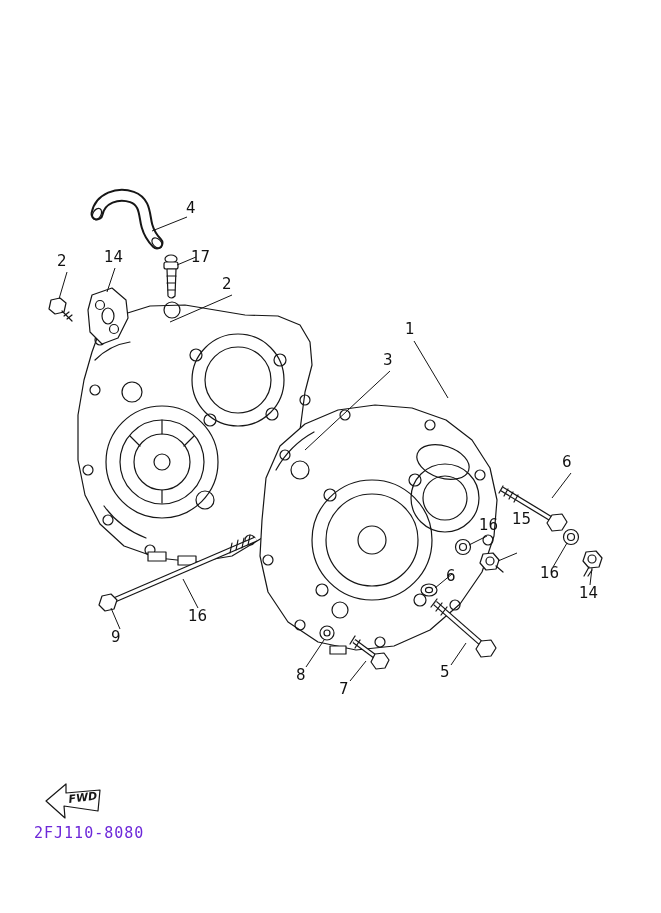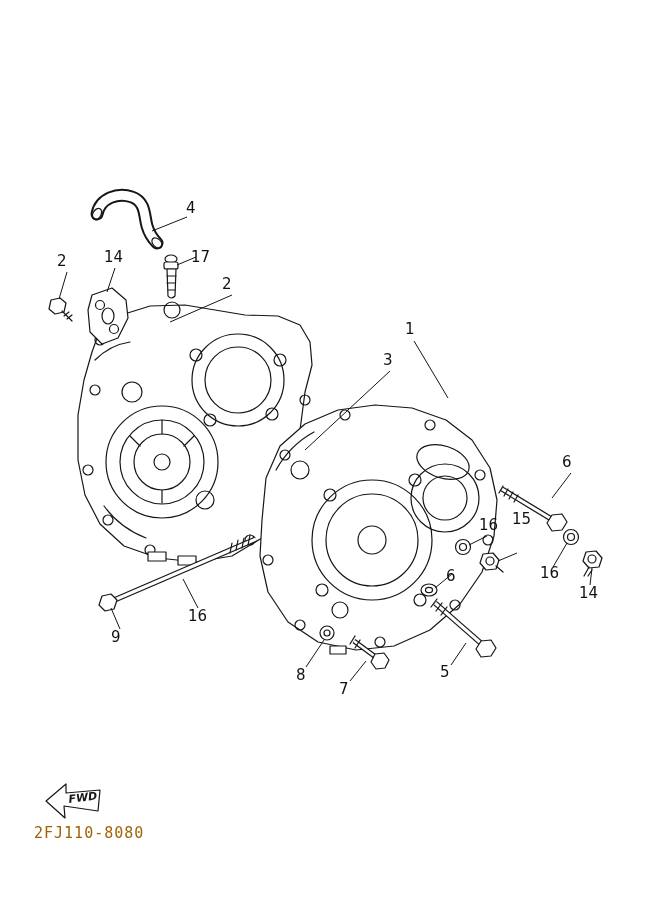--- a/index.html
+++ b/index.html
@@ -1,20 +1,20 @@
 <!DOCTYPE html>
 <html><head>
 <meta charset="utf-8">
 <style>
   html,body{margin:0;padding:0;background:#ffffff;}
   #page{position:relative;width:661px;height:913px;background:#ffffff;overflow:hidden;
         font-family:"DejaVu Sans",sans-serif;}
   .callout{position:absolute;font-size:15px;color:#111;line-height:1;
            font-family:"DejaVu Sans",sans-serif;}
-  .part-code{position:absolute;left:34px;top:824px;font-size:15px;color:#a16207;
+  .part-code{position:absolute;left:34px;top:824px;font-size:15px;color:#6d28d9;
              letter-spacing:1px;font-family:"DejaVu Sans Mono",monospace;}
   svg{position:absolute;left:0;top:0;}
   .ln{stroke:#161616;stroke-width:1;fill:none;}
   .art{stroke:#161616;stroke-width:1.2;fill:none;stroke-linejoin:round;stroke-linecap:round;}
   .artw{stroke:#161616;stroke-width:1.2;fill:#ffffff;stroke-linejoin:round;}
 </style>
 </head>
 <body>
 
 <div id="page">

